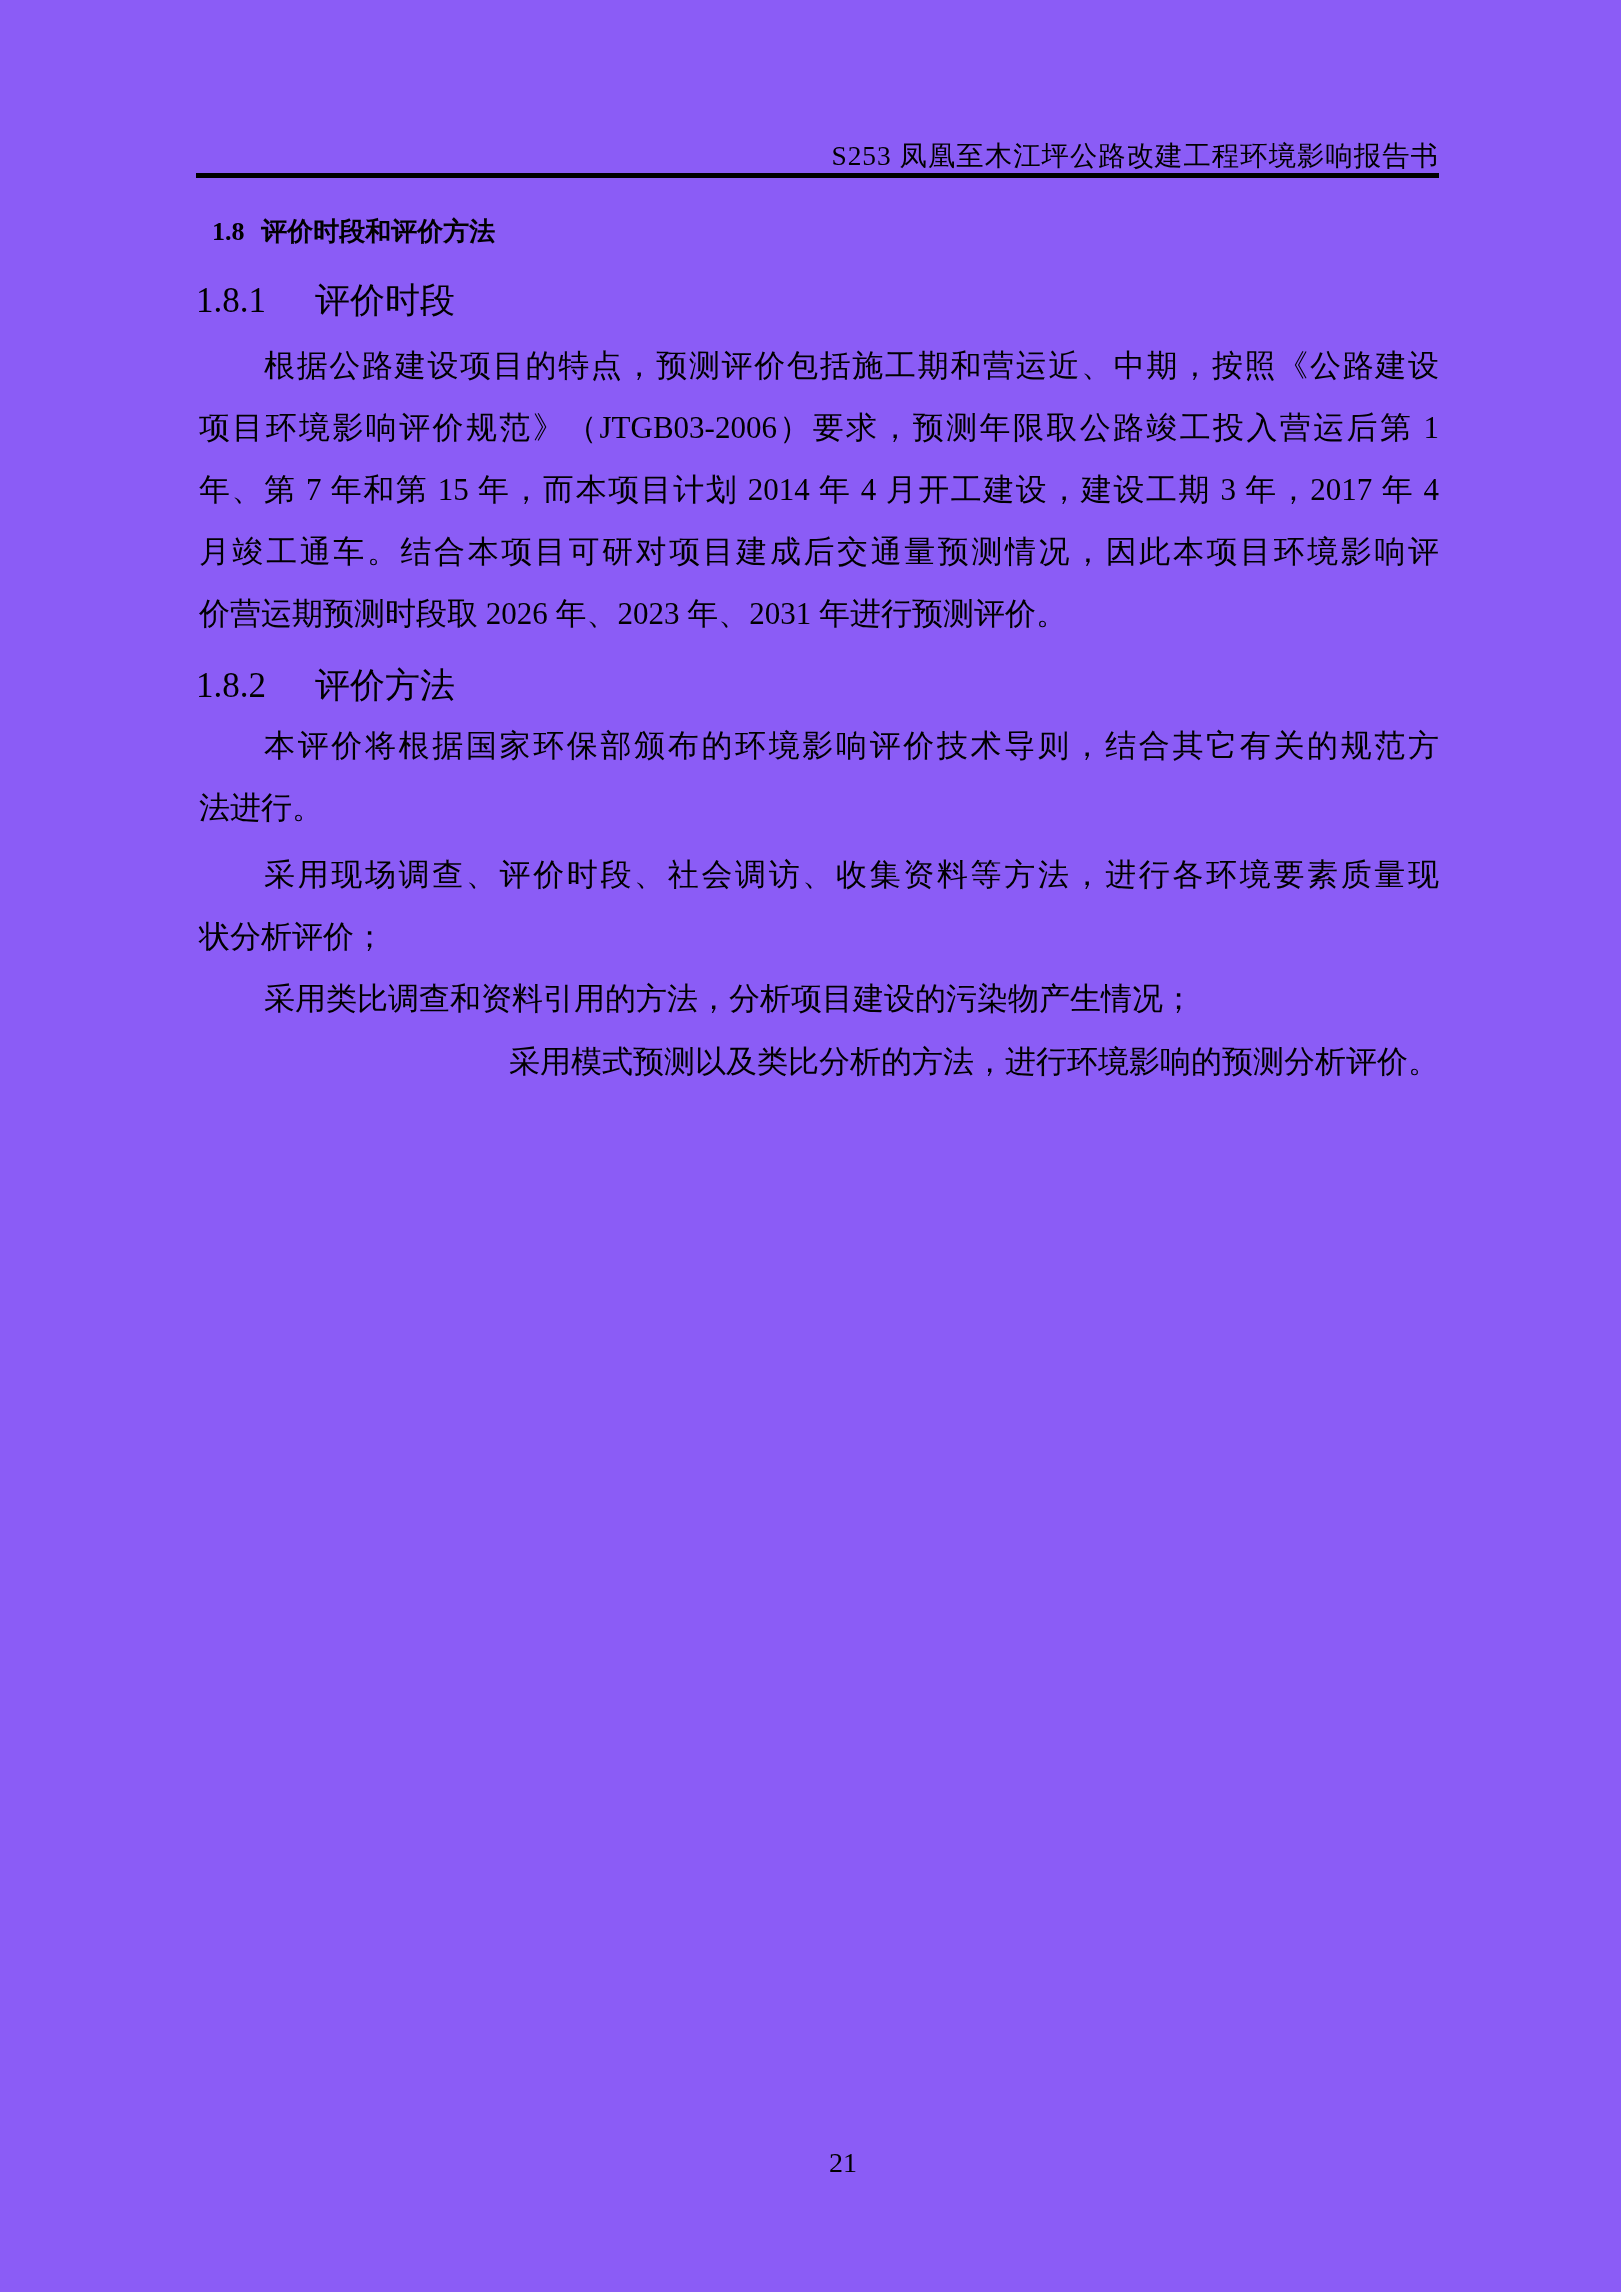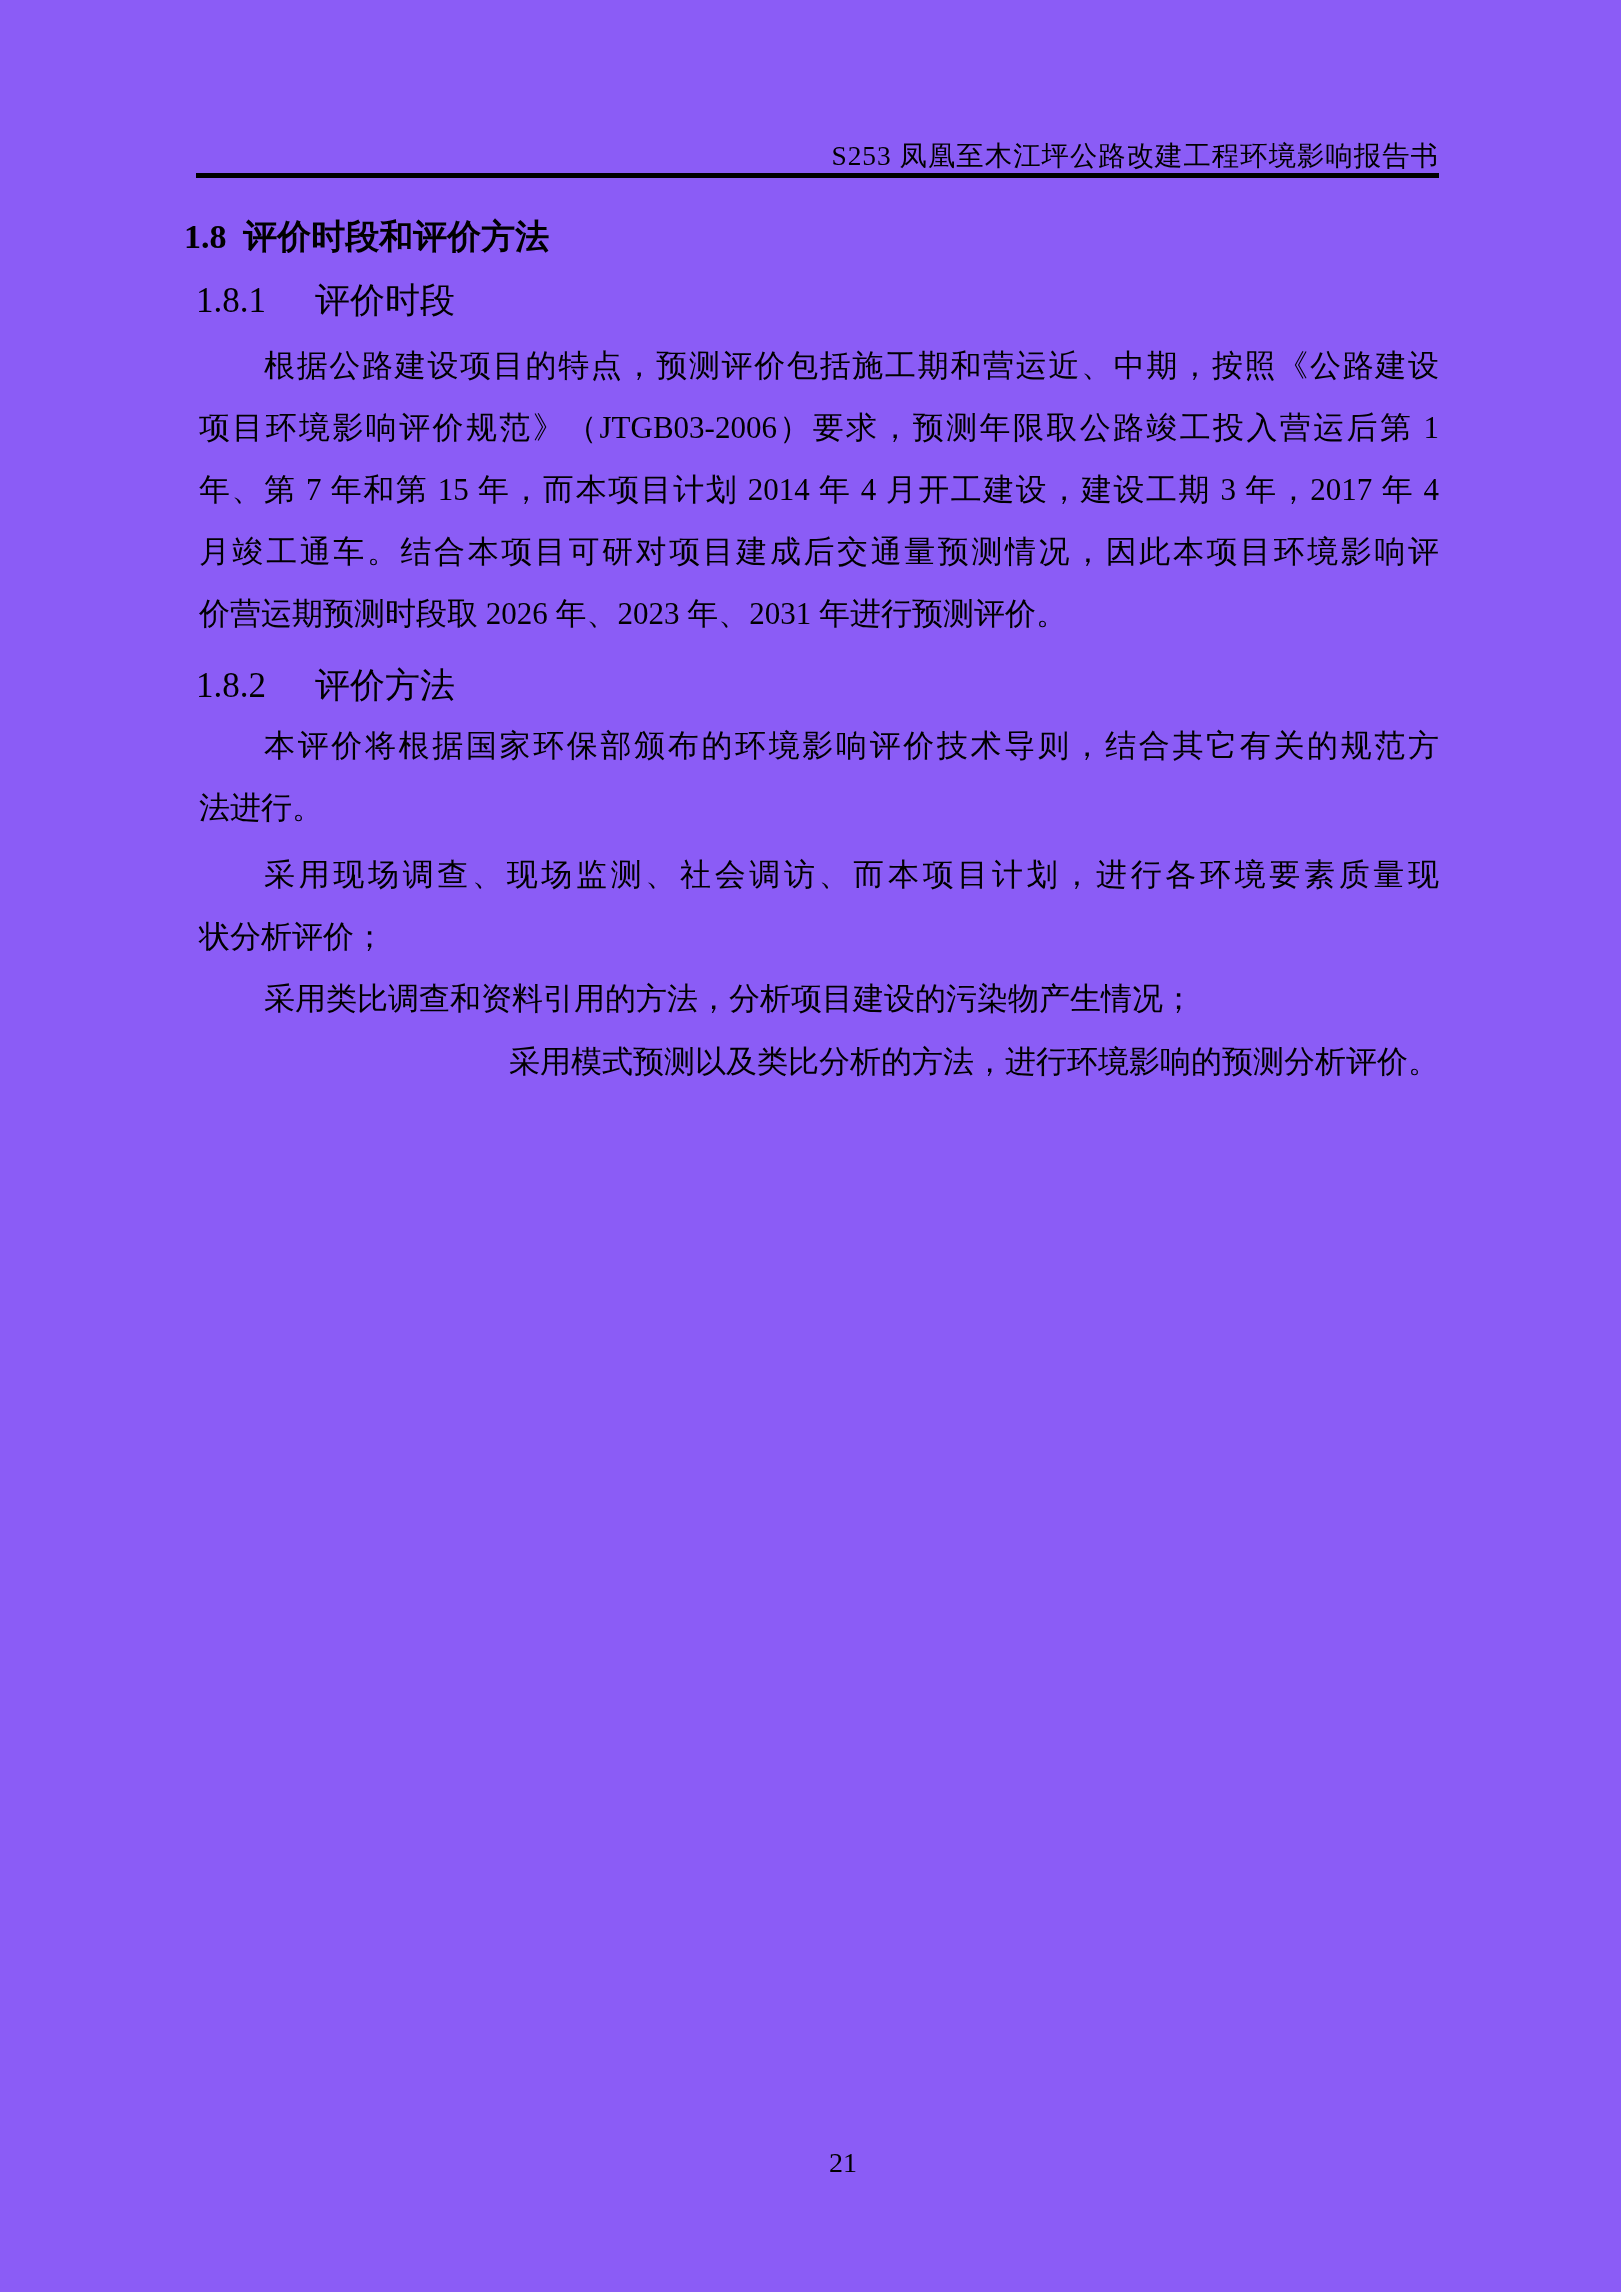--- a/index.html
+++ b/index.html
@@ -24,23 +24,23 @@
   .header-rule {
     position: absolute;
     top: 173px;
     left: 196px;
     width: 1243px;
     height: 4.9px;
     background: #000000;
   }
   .h1 {
     position: absolute;
-    left: 184px;
+    left: 212px;
     top: 217px;
-    font-size: 34px;
+    font-size: 26px;
     font-weight: 700;
     line-height: 1.15;
     white-space: nowrap;
   }
   .h1 .label { margin-left: 16.7px; }
   .h2 {
     position: absolute;
     left: 196px;
     font-size: 35px;
     font-weight: 400;
@@ -103,21 +103,21 @@
   <div class="h2 h2b">
     <span class="num">1.8.2</span><span class="label">评价方法</span>
   </div>
 
   <div class="para p2">
     <span class="line just indent">本评价将根据国家环保部颁布的环境影响评价技术导则，结合其它有关的规范方</span>
     <span class="line">法进行。</span>
   </div>
 
   <div class="para p3">
-    <span class="line just indent">采用现场调查、现场监测、社会调访、而本项目计划，进行各环境要素质量现</span>
+    <span class="line just indent">采用现场调查、评价时段、社会调访、收集资料等方法，进行各环境要素质量现</span>
     <span class="line">状分析评价；</span>
   </div>
 
   <div class="para p4">
     <span class="line indent">采用类比调查和资料引用的方法，分析项目建设的污染物产生情况；</span>
   </div>
 
   <div class="para p5">
     <span class="line indent">采用模式预测以及类比分析的方法，进行环境影响的预测分析评价。</span>
   </div>

